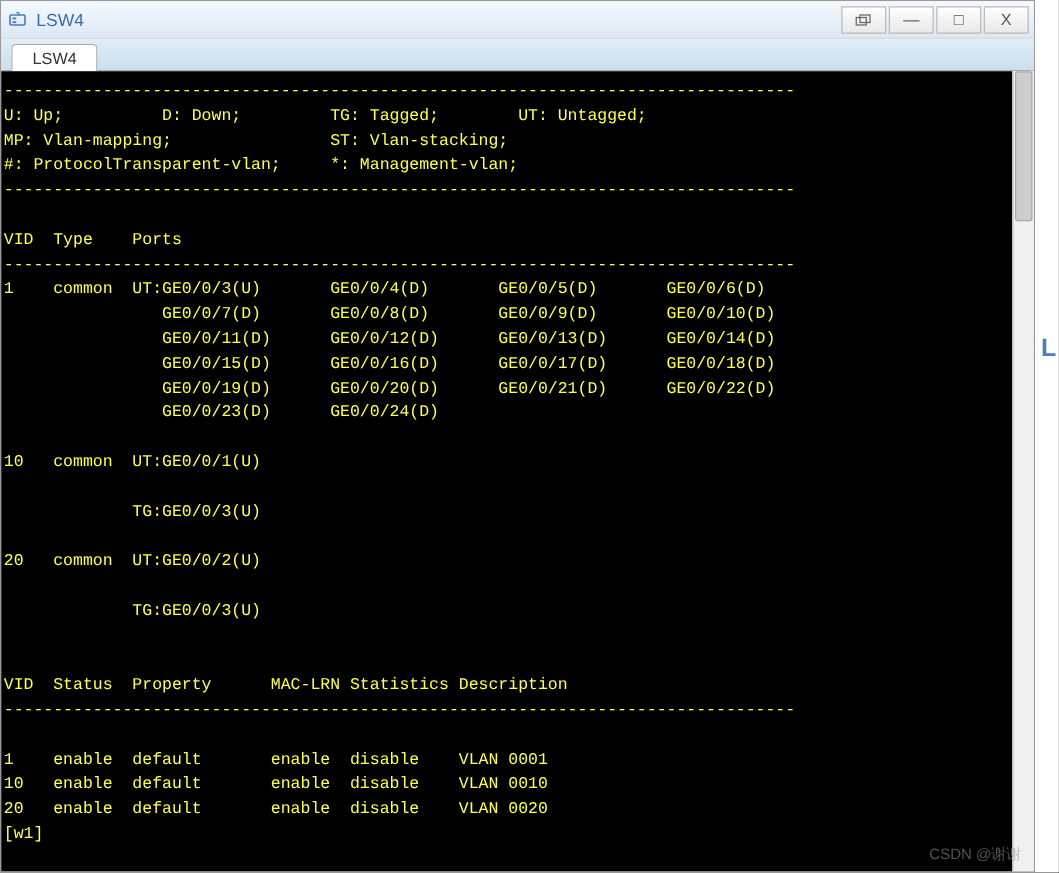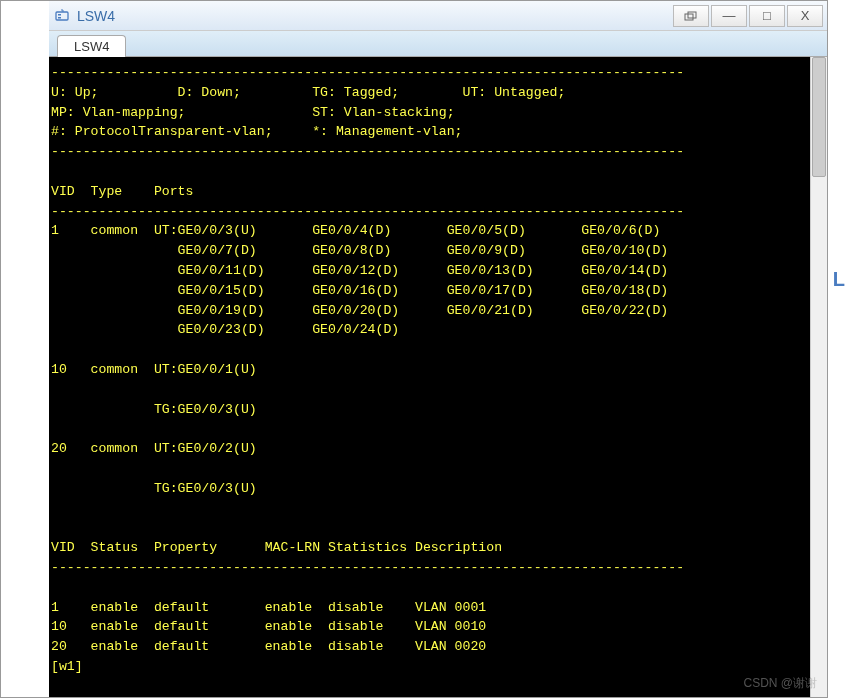--- a/index.html
+++ b/index.html
@@ -9,21 +9,20 @@
       width: 847px;
       height: 698px;
       overflow: hidden;
       position: relative;
     }
     .window {
       background: #fff;
       border: 1px solid #999;
       width: 828px;
       height: 698px;
-      padding-left: 48px;
     }
     .titlebar {
       background: linear-gradient(#f5f9fd, #dce8f5);
       height: 30px;
       display: flex;
       align-items: center;
       padding: 0 4px;
       border-bottom: 1px solid #ccc;
     }
     .app-icon {

